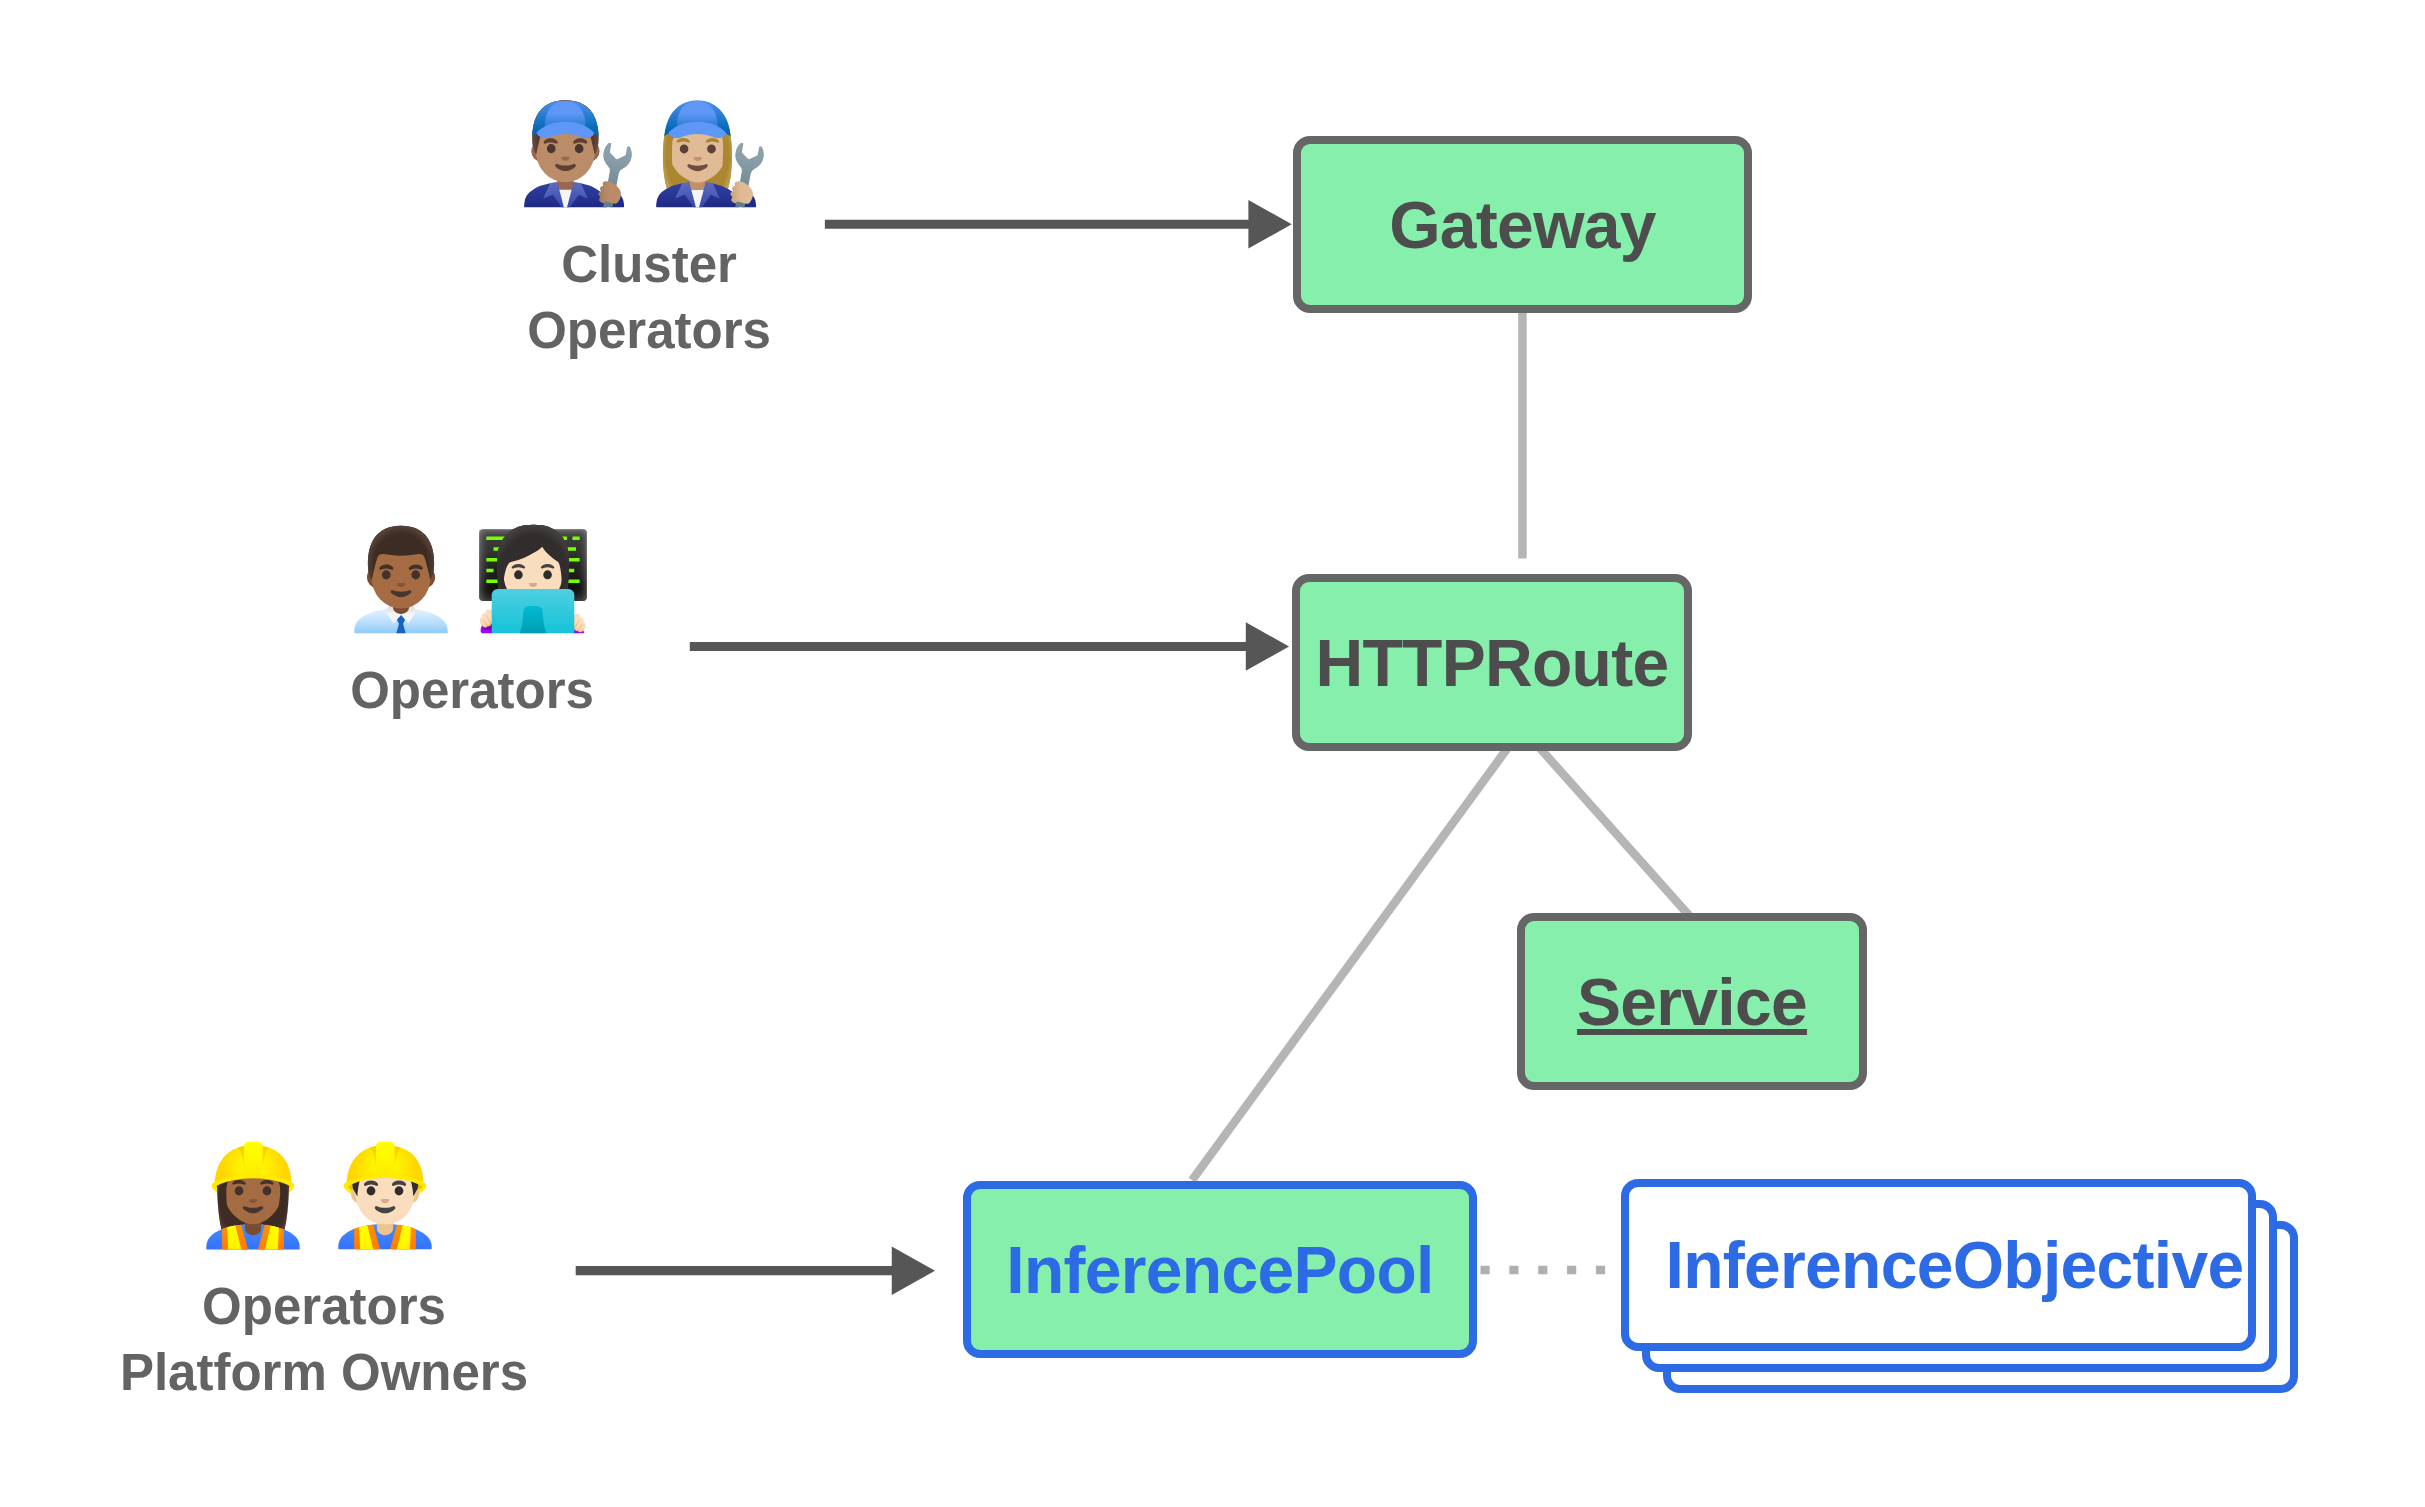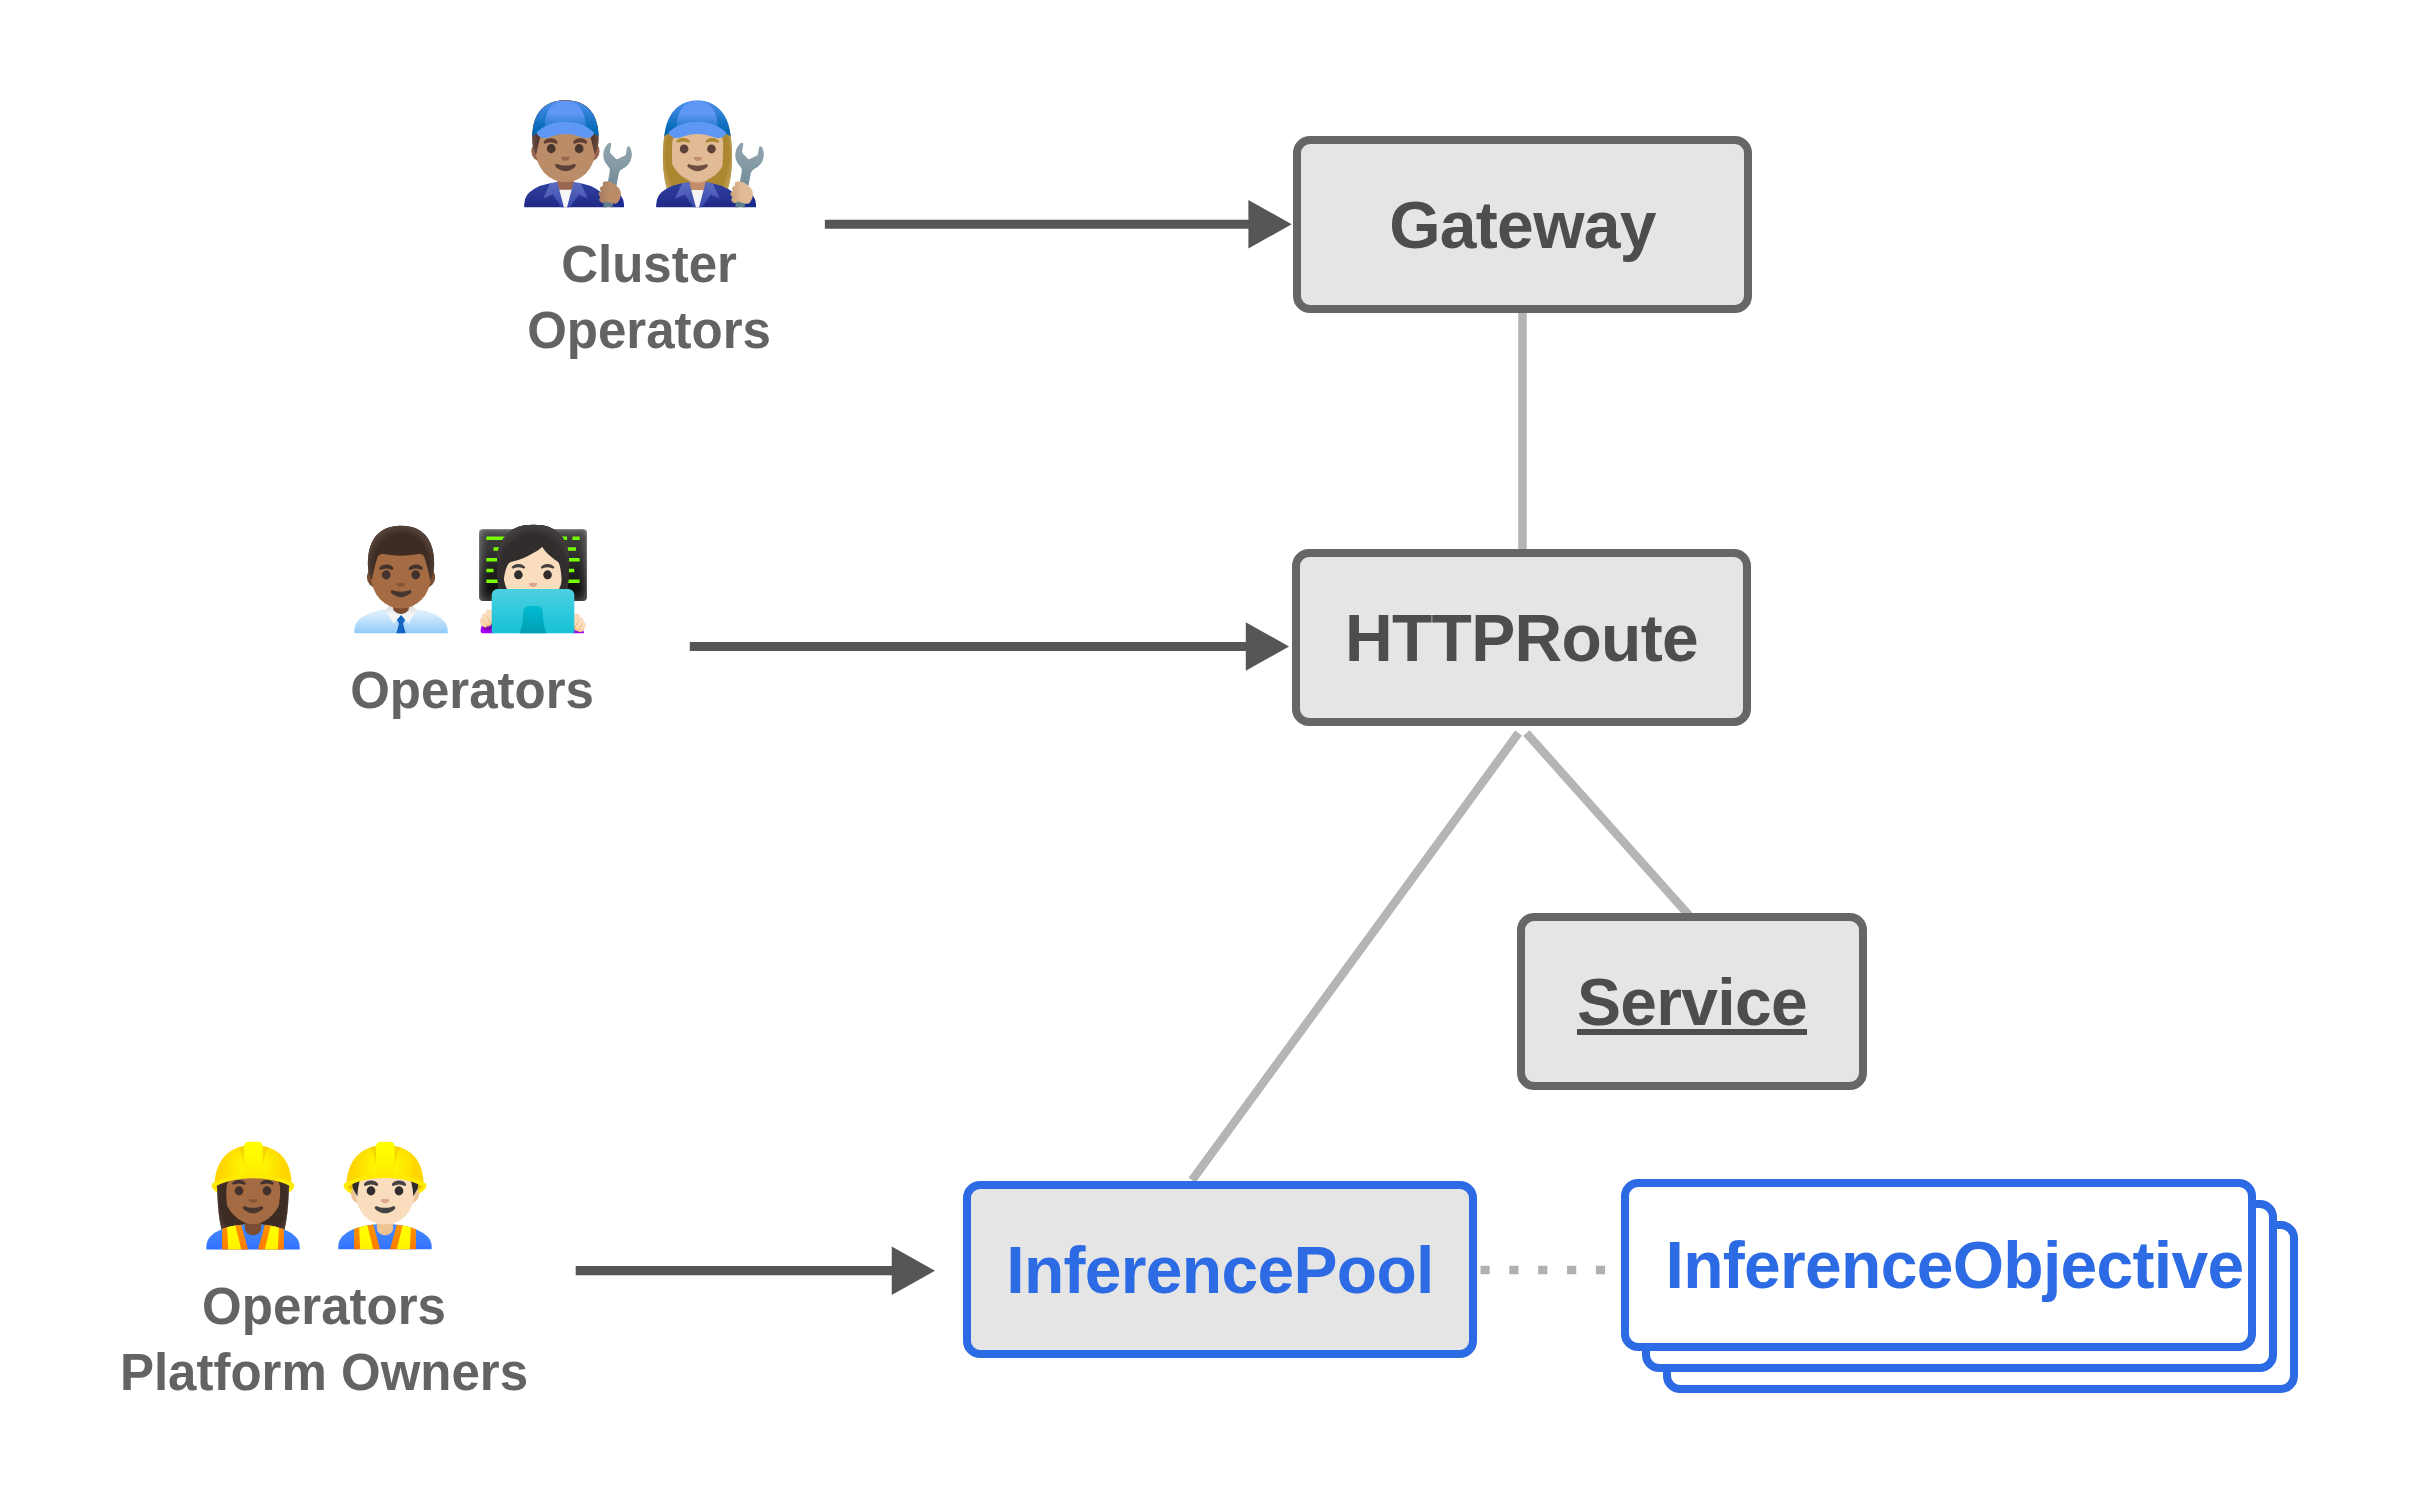--- a/index.html
+++ b/index.html
@@ -10,21 +10,21 @@
     overflow:hidden;
   }
   svg.edges { position:absolute; left:0; top:0; width:2426px; height:1508px; }
   .edge-light { stroke:var(--connector,#b5b5b5); stroke-width:13; fill:none; }
   .edge-dotted { stroke:var(--dotted,#b0b0b0); stroke-width:13; fill:none; stroke-dasharray:14 30; }
   .edge-dark { stroke:var(--arrow,#565656); stroke-width:14; fill:none; }
   .head-dark { fill:var(--arrow,#565656); stroke:none; }
 
   .node {
     position:absolute; box-sizing:border-box;
-    background:#e5e5e5;
+    background:#86efac;
     border:8.5px solid var(--box-border,#666666);
     border-radius:17px;
     display:flex; align-items:center; justify-content:center;
     font-weight:bold; font-size:66px; letter-spacing:-0.7px;
     color:var(--box-text,#4d4d4d); white-space:nowrap;
   }
   .node.blue { border-color:var(--blue,#2c6be4); color:var(--blue,#2c6be4);margin-left:29px; }
 
   .stack { position:absolute; }
   .stack .card {
@@ -97,21 +97,21 @@
     <div class="label">
       <div>Operators</div>
       <div>Platform Owners</div>
     </div>
   </div>
 
   <div class="node" style="left:1293px; top:136px; width:459px; height:177px;">
     <span>Gateway</span>
   </div>
 
-  <div class="node" style="left:1292px; top:549px; width:459px; height:177px;">
+  <div class="node" style="left:1292px; top:574px; width:400px; height:177px;">
     <span>HTTPRoute</span>
   </div>
 
   <div class="node" style="left:1517px; top:913px; width:350px; height:177px;text-decoration:underline;">
     <span>Service</span>
   </div>
 
   <div class="node blue" style="left:934px; top:1181px; width:514px; height:177px;">
     <span>InferencePool</span>
   </div>

